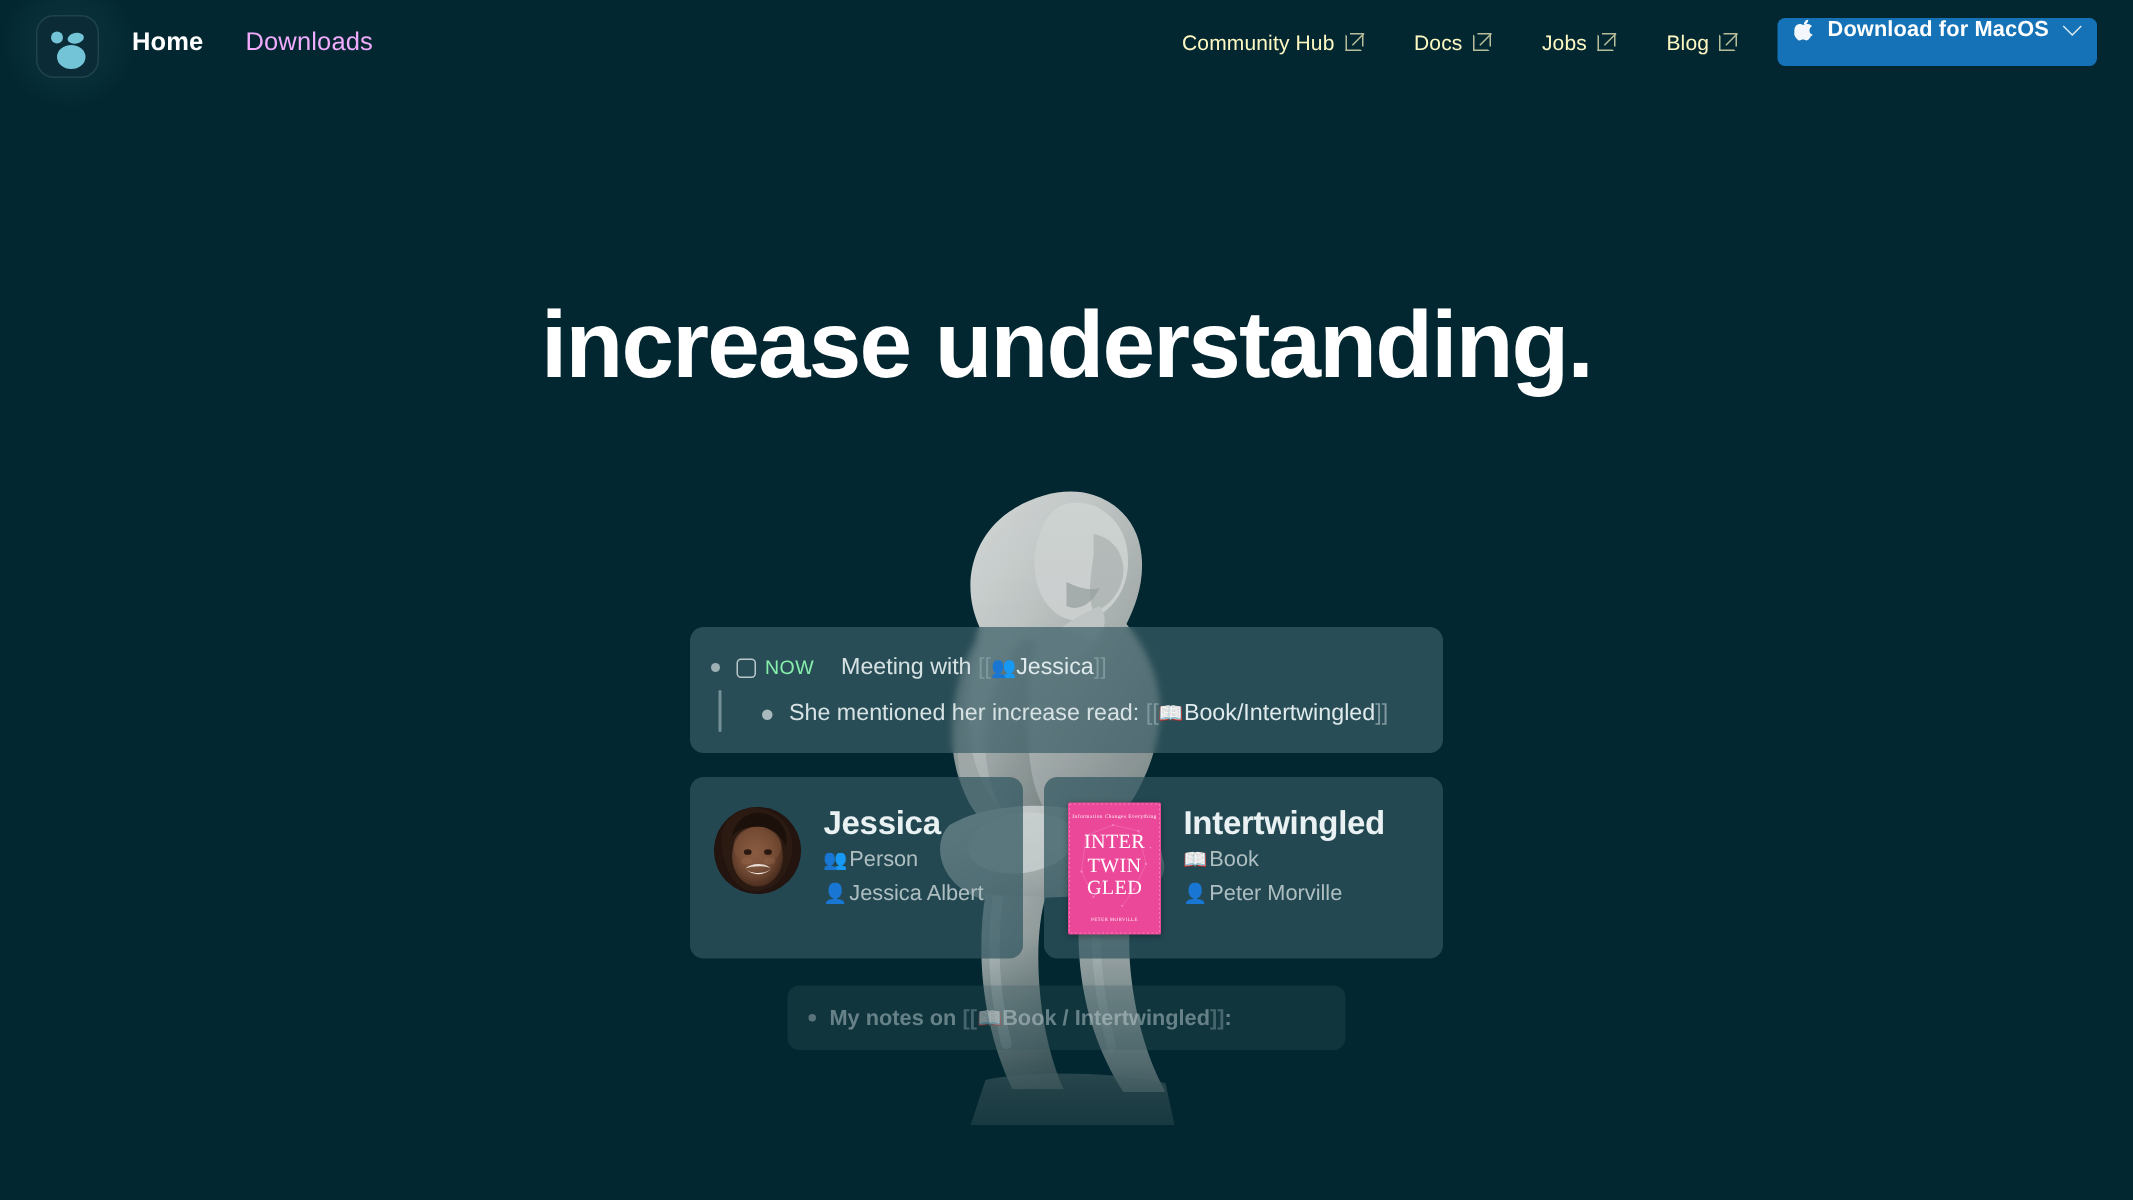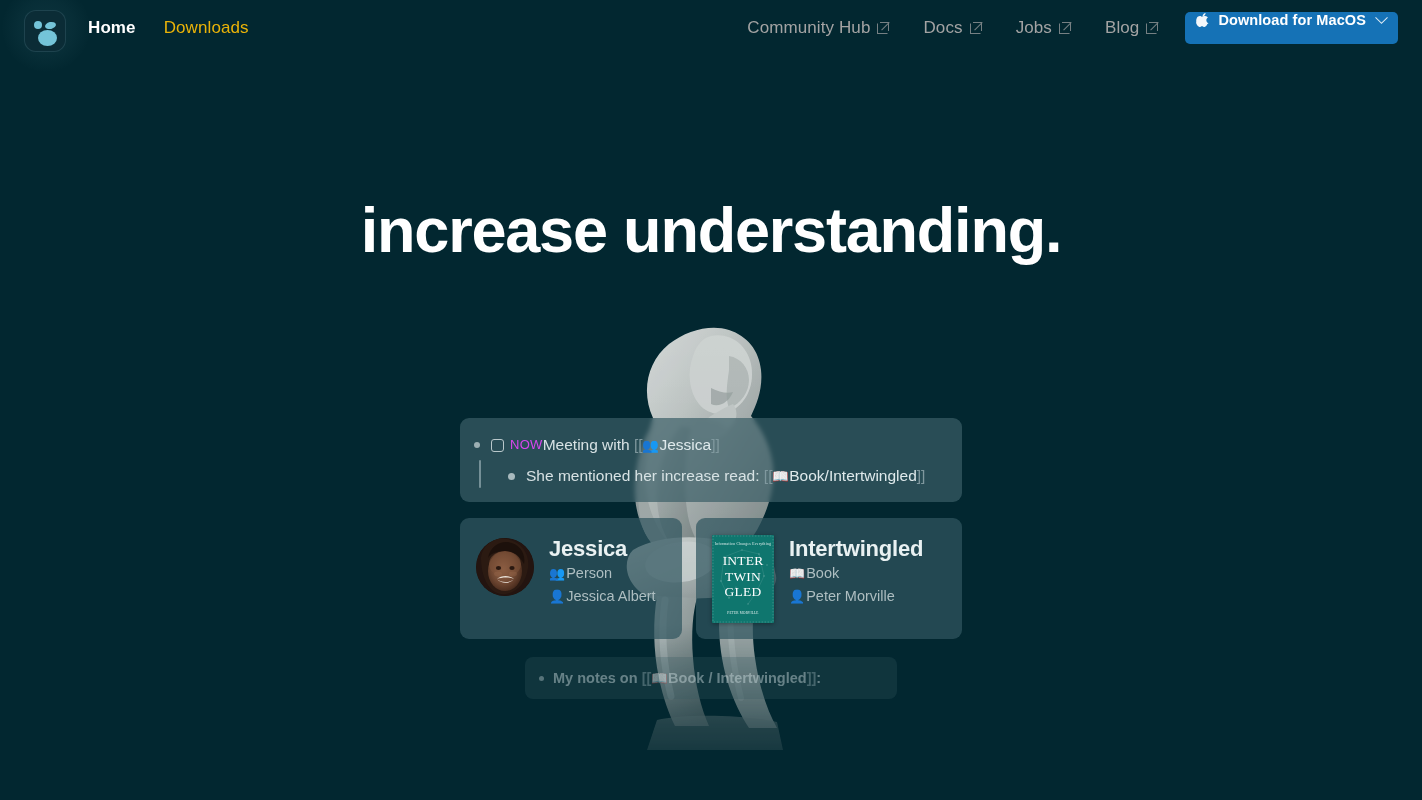--- a/index.html
+++ b/index.html
@@ -85,21 +85,21 @@
     position: absolute;
     left: 88px;
     top: 0;
     height: 56px;
     display: flex;
     align-items: center;
     gap: 28px;
   }
   .nav-left a {
     font-size: 17px;
-    color: #eab308;
+    color: #f0abfc;
     text-decoration: none;
     letter-spacing: 0.1px;
   }
   .nav-left a.active {
     color: #ffffff;
     font-weight: bold;
   }
 
   .nav-right {
     position: absolute;
@@ -107,22 +107,22 @@
     top: 0;
     height: 56px;
     display: flex;
     align-items: center;
     gap: 0px;
   }
   .nav-right .nav-link {
     display: inline-flex;
     align-items: center;
     gap: 7px;
-    font-size: 17px;
-    color: #a3a3a3;
+    font-size: 14px;
+    color: #fef9c3;
     text-decoration: none;
     padding: 0 17px;
     letter-spacing: 0.1px;
   }
   .ext-icon {
     display: inline-block;
     width: 12px;
     height: 12px;
     position: relative;
     opacity: 0.72;
@@ -266,23 +266,23 @@
   }
   .chk {
     width: 13px; height: 13px;
     border: 1.5px solid #b9c8cb;
     border-radius: 3px;
     flex: 0 0 auto;
     margin-right: 6px;
   }
   .now-tag {
     font-size: 13px;
-    color: #d946ef;
+    color: #86efac;
     letter-spacing: 0.3px;
-    margin-right: 0;
+    margin-right: 18px;
   }
   .ref {
     color: #dfeaec;
   }
   .brk {
     color: #7f989e;
   }
   .emoji {
     font-family: "DejaVu Sans", sans-serif;
     font-size: 13.5px;
@@ -328,21 +328,21 @@
     width: 58px; height: 58px;
     border-radius: 50%;
     flex: 0 0 auto;
     overflow: hidden;
     margin-top: 3px;
     background: #23150f;
   }
   .bookcover {
     width: 62px; height: 88px;
     flex: 0 0 auto;
-    background: #0f766e;
+    background: #ec4899;
     border-radius: 1px;
     position: relative;
     overflow: hidden;
     box-shadow: 0 1px 4px rgba(0,0,0,0.35);
   }
   .bookcover .bc-top {
     position: absolute;
     top: 7px; left: 0; right: 0;
     text-align: center;
     font-size: 3.6px;

